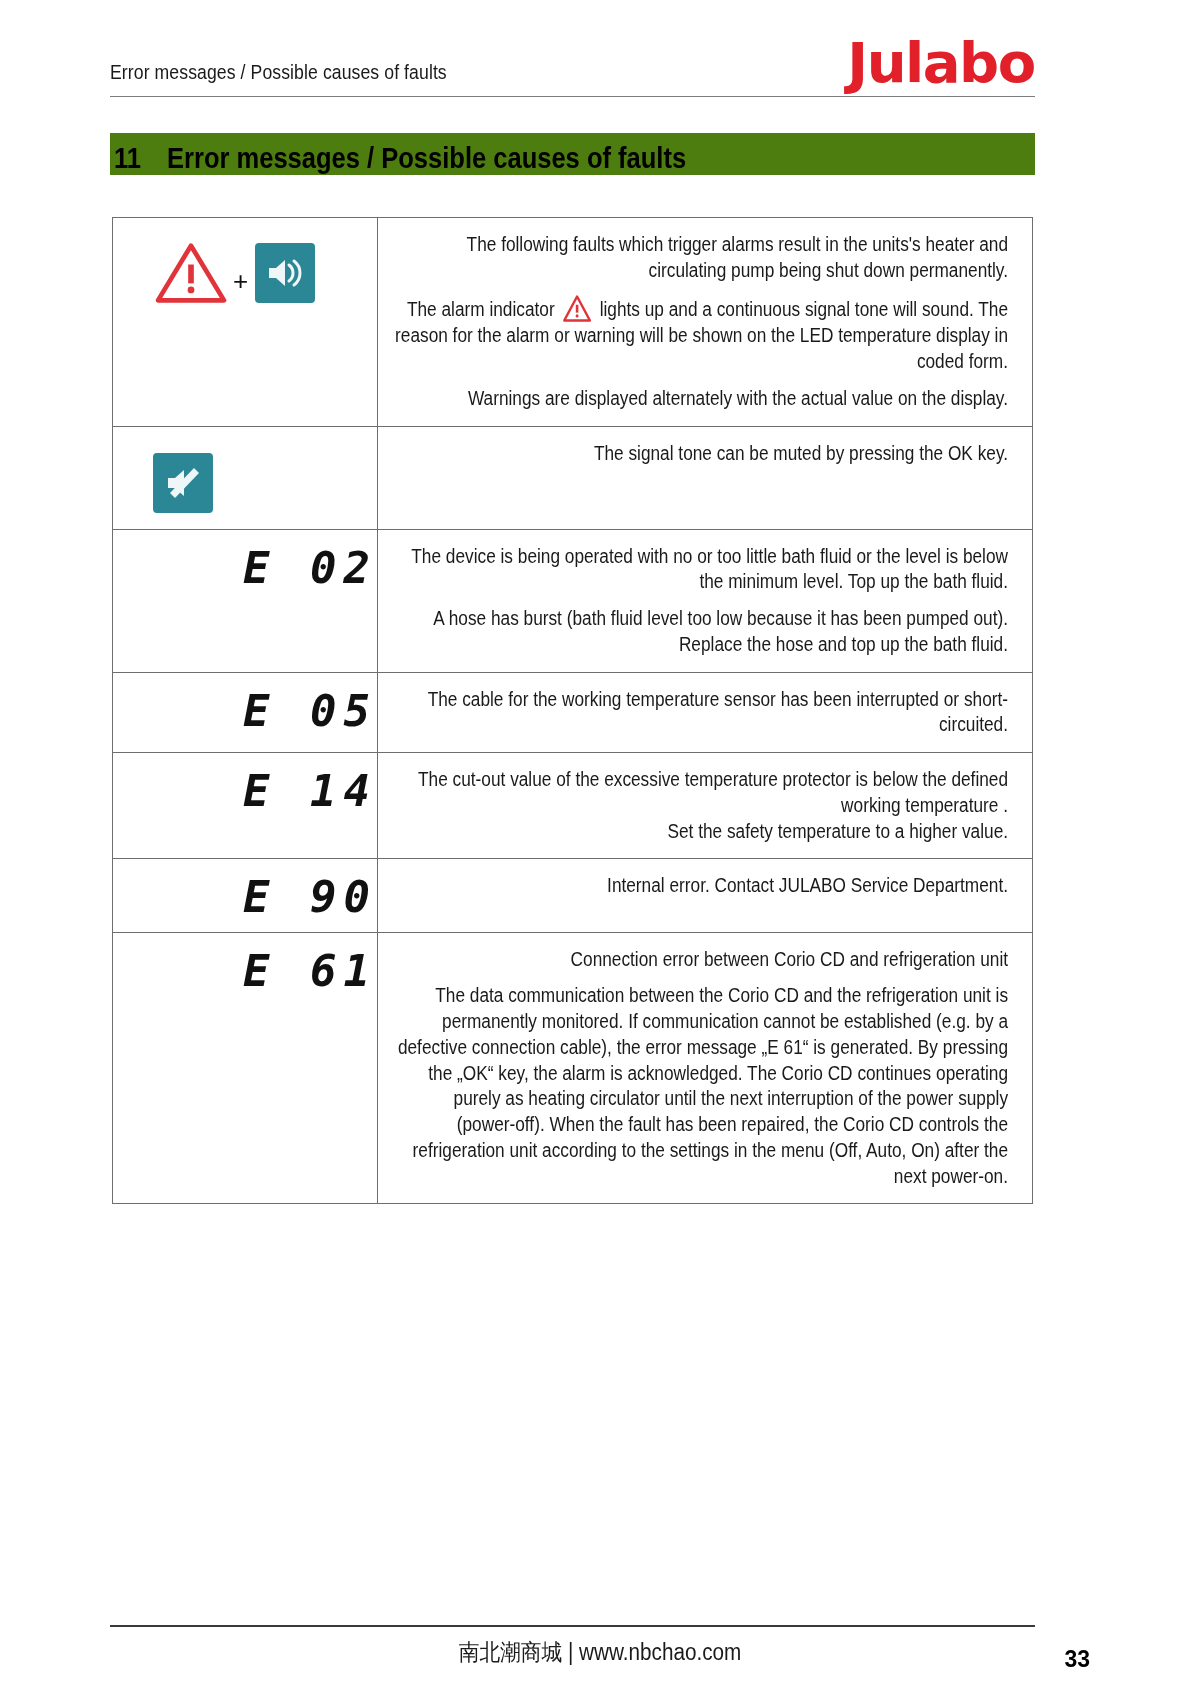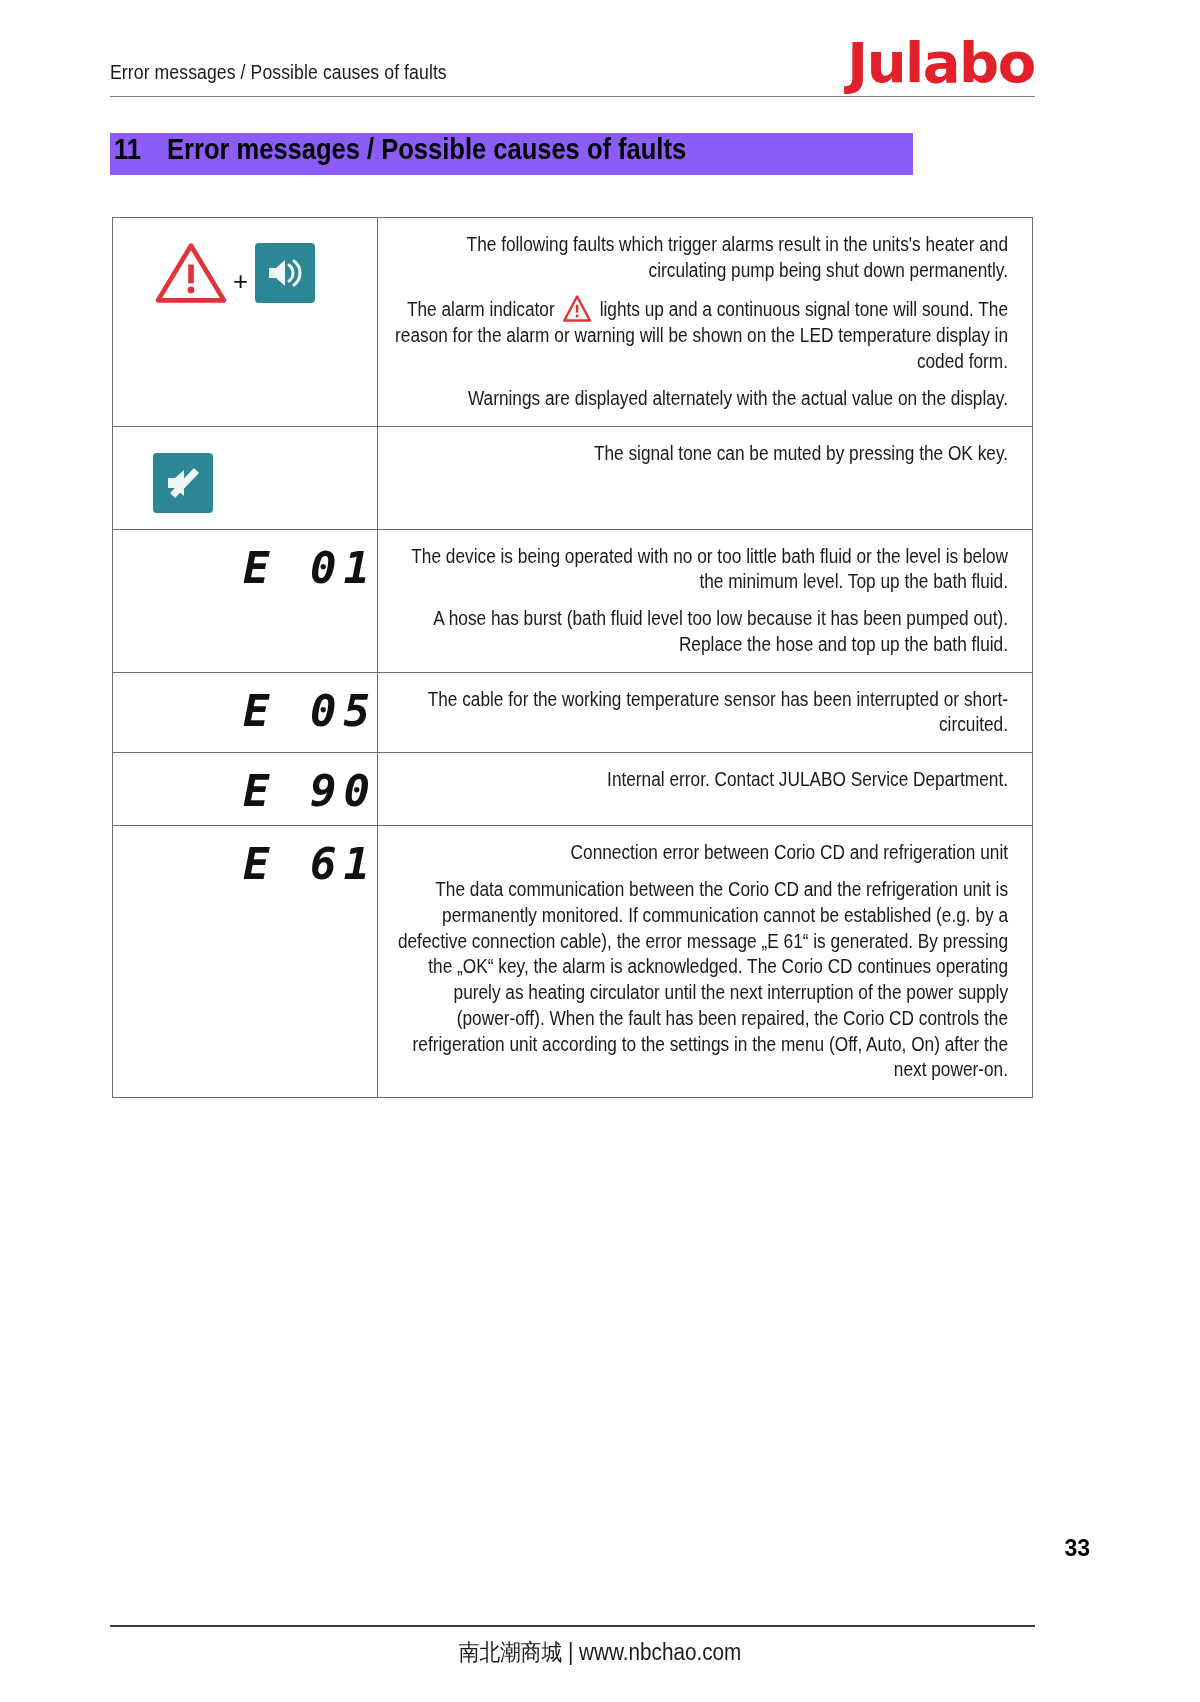--- a/index.html
+++ b/index.html
@@ -64,25 +64,25 @@
     width: 925px;
     height: 1px;
     background: #7d7d7d;
   }
 
   
   .chapter-bar {
     position: absolute;
     left: 110px;
     top: 133px;
-    width: 803px;
+    width: 925px;
     height: 42px;
-    background: #8b5cf6;
+    background: #4d7c0f;
     display: flex;
-    align-items: flex-start;
+    align-items: flex-end;
   }
   .chapter-num {
     font-size: 29px;
     font-weight: bold;
     color: #000;
     transform: scaleX(0.88);
     transform-origin: left center;
     margin-left: 4px;
   }
   .chapter-text {
@@ -193,21 +193,21 @@
     top: 1637px;
     width: 1200px;
     text-align: center;
     font-size: 23px;
     color: #1a1a1a;
     transform: scaleX(0.9);
   }
   .footer-page {
     position: absolute;
     right: 110px;
-    top: 1535px;
+    top: 1646px;
     font-size: 23px;
     font-weight: bold;
     color: #000;
   }
 </style>
 </head>
 <body>
 
 <div class="page">
 
@@ -269,38 +269,47 @@
             </span>
           </div>
         </td>
         <td class="desc-cell">
           <p>The signal tone can be muted by pressing the OK key.</p>
         </td>
       </tr>
 
       <tr>
         <td class="code-cell">
-          <div class="seg-code">E 01</div>
+          <div class="seg-code">E 02</div>
         </td>
         <td class="desc-cell">
           <p>The device is being operated with no or too little bath fluid or the level is below the minimum level. Top up the bath fluid.</p>
           <p>A hose has burst (bath fluid level too low because it has been pumped out). Replace the hose and top up the bath fluid.</p>
         </td>
       </tr>
 
       <tr>
         <td class="code-cell">
           <div class="seg-code">E 05</div>
         </td>
         <td class="desc-cell">
           <p>The cable for the working temperature sensor has been interrupted or short-circuited.</p>
         </td>
       </tr>
 
 
+      <tr>
+        <td class="code-cell">
+          <div class="seg-code">E 14</div>
+        </td>
+        <td class="desc-cell">
+          <p class="tight">The cut-out value of the excessive temperature protector is below the defined working temperature .</p>
+          <p>Set the safety temperature to a higher value.</p>
+        </td>
+      </tr>
 
 
       <tr>
         <td class="code-cell">
           <div class="seg-code">E 90</div>
         </td>
         <td class="desc-cell">
           <p>Internal error. Contact JULABO Service Department.</p>
         </td>
       </tr>

